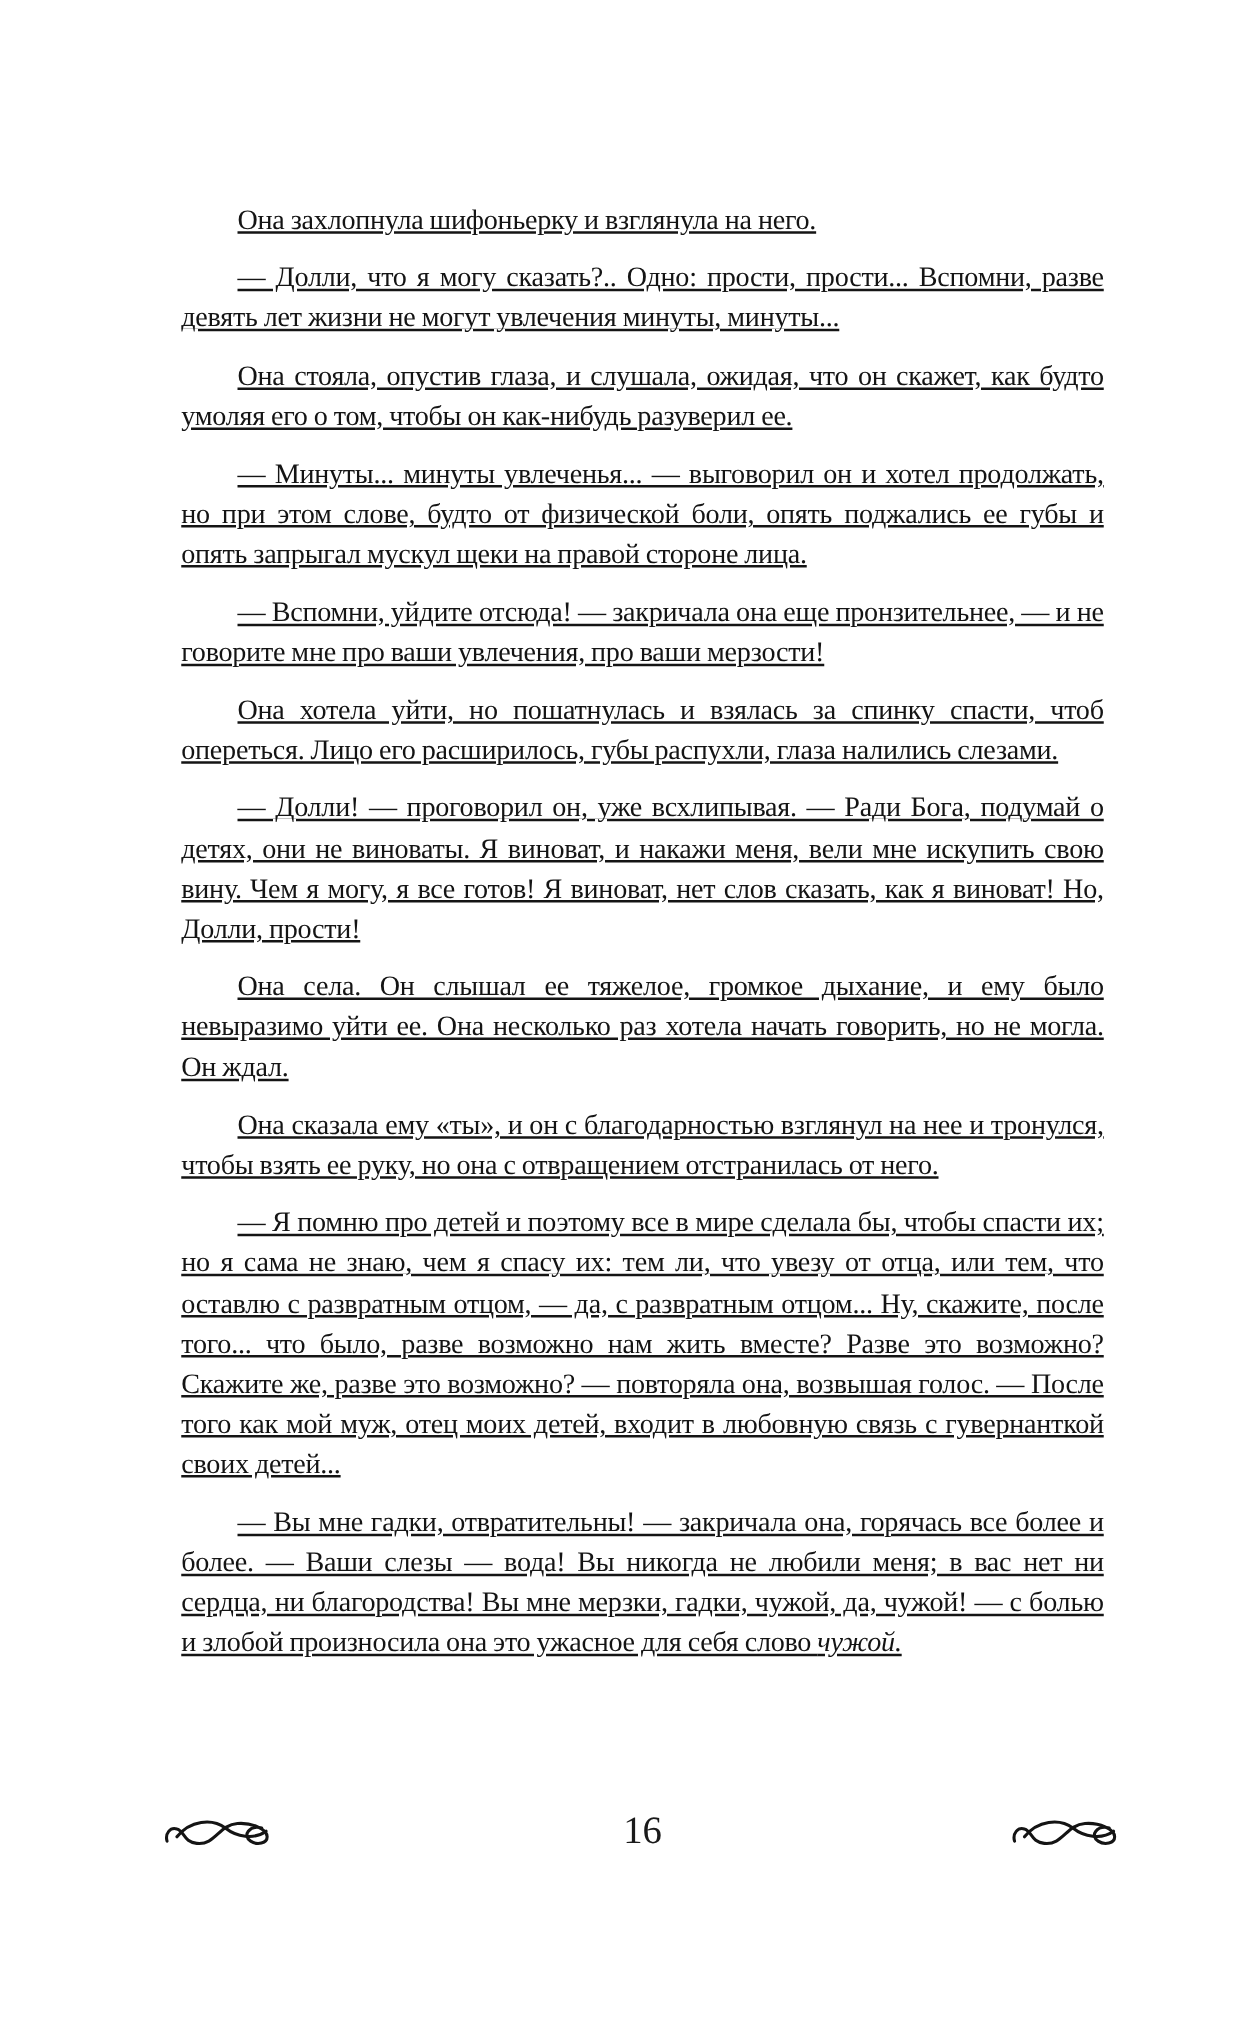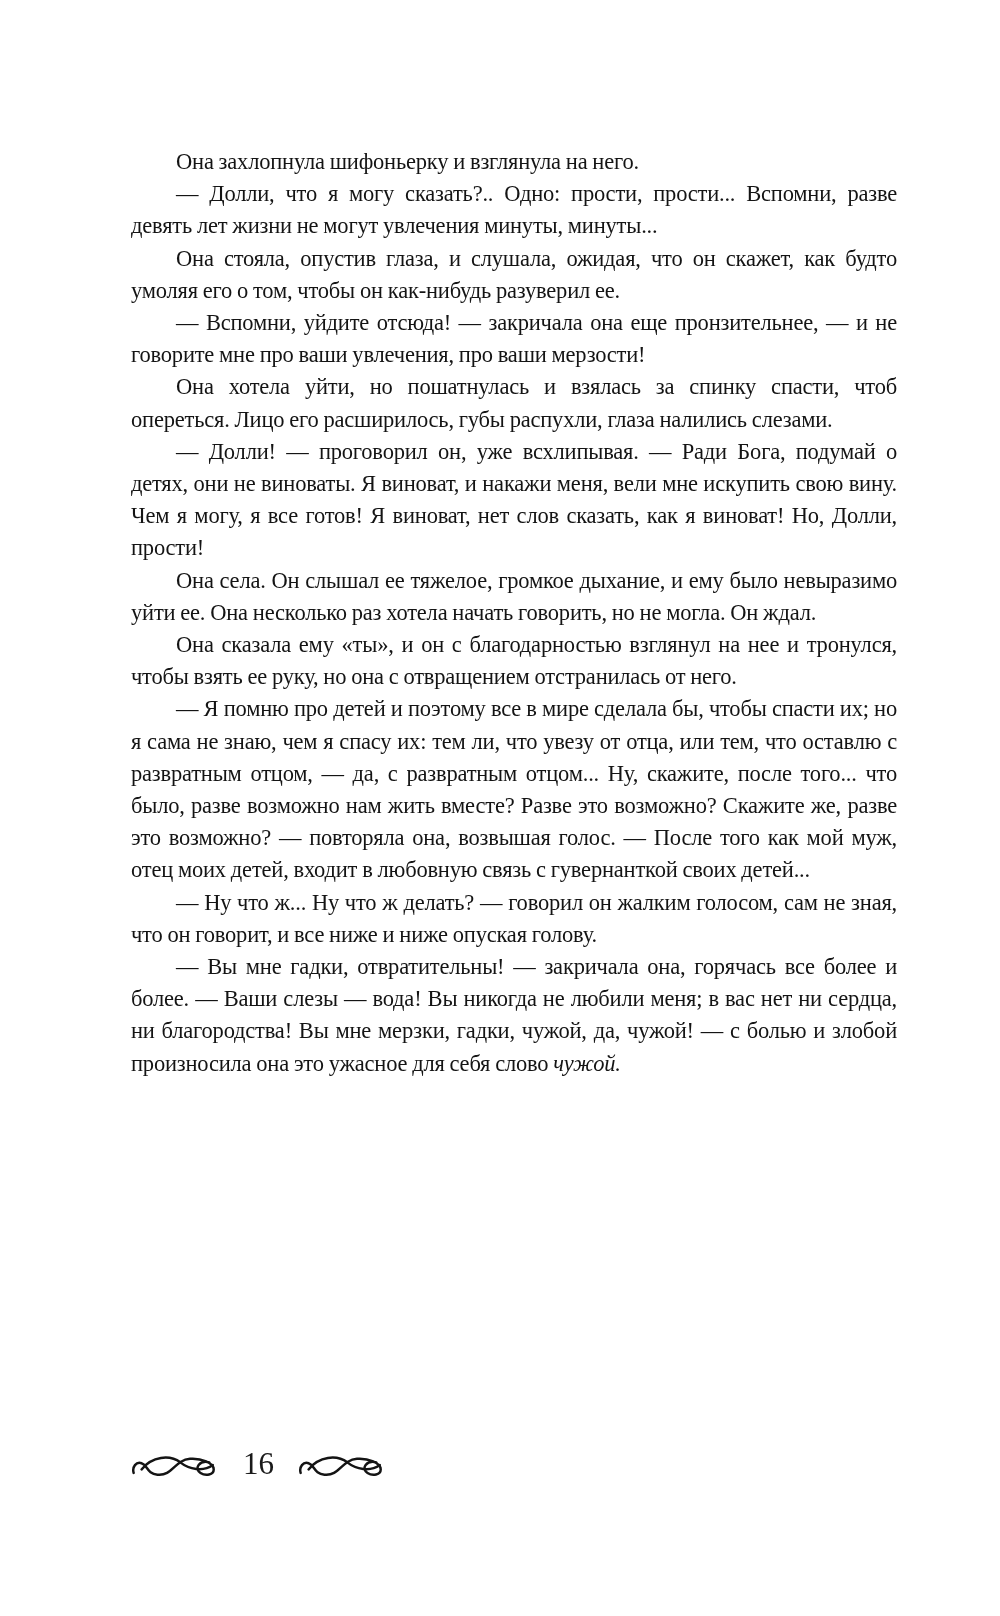--- a/index.html
+++ b/index.html
@@ -21,35 +21,36 @@
     top: 146px;
     width: 766px;
     color: #141414;
     font-size: 22.5px;
     line-height: 32.2px;
     text-align: justify;
     letter-spacing: -0.2px;
     word-spacing: -0.5px;
   }
   .para {
-    margin: 0;
+    margin: 14px;
     text-indent: 45px;
+    text-decoration: underline;
   }
   .para .italic-word {
     font-style: italic;
   }
   .footer {
     position: absolute;
     left: 131px;
     top: 1436px;
     width: 766px;
     height: 58px;
     display: flex;
     align-items: center;
-    justify-content: flex-start;
+    justify-content: space-between;
     gap: 24px;
   }
   .page-number {
     font-size: 31px;
     color: #1a1a1a;
     line-height: 1;
     padding-bottom: 4px;
   }
   .flourish {
     width: 88px;
@@ -65,27 +66,27 @@
 </style>
 </head>
 <body>
 
 <div class="page">
 
   <div class="text-block">
     <p class="para">Она захлопнула шифоньерку и взглянула на него.</p>
     <p class="para">— Долли, что я могу сказать?.. Одно: прости, прости... Вспомни, разве девять лет жизни не могут увлечения минуты, минуты...</p>
     <p class="para">Она стояла, опустив глаза, и слушала, ожидая, что он скажет, как будто умоляя его о том, чтобы он как-нибудь разуверил ее.</p>
+    <p class="para">— Минуты... минуты увлеченья... — выговорил он и хотел продолжать, но при этом слове, будто от физической боли, опять поджались ее губы и опять запрыгал мускул щеки на правой стороне лица.</p>
     <p class="para">— Вспомни, уйдите отсюда! — закричала она еще пронзительнее, — и не говорите мне про ваши увлечения, про ваши мерзости!</p>
     <p class="para">Она хотела уйти, но пошатнулась и взялась за спинку спасти, чтоб опереться. Лицо его расширилось, губы распухли, глаза налились слезами.</p>
     <p class="para">— Долли! — проговорил он, уже всхлипывая. — Ради Бога, подумай о детях, они не виноваты. Я виноват, и накажи меня, вели мне искупить свою вину. Чем я могу, я все готов! Я виноват, нет слов сказать, как я виноват! Но, Долли, прости!</p>
     <p class="para">Она села. Он слышал ее тяжелое, громкое дыхание, и ему было невыразимо уйти ее. Она несколько раз хотела начать говорить, но не могла. Он ждал.</p>
     <p class="para">Она сказала ему «ты», и он с благодарностью взглянул на нее и тронулся, чтобы взять ее руку, но она с отвращением отстранилась от него.</p>
     <p class="para">— Я помню про детей и поэтому все в мире сделала бы, чтобы спасти их; но я сама не знаю, чем я спасу их: тем ли, что увезу от отца, или тем, что оставлю с развратным отцом, — да, с развратным отцом... Ну, скажите, после того... что было, разве возможно нам жить вместе? Разве это возможно? Скажите же, разве это возможно? — повторяла она, возвышая голос. — После того как мой муж, отец моих детей, входит в любовную связь с гувернанткой своих детей...</p>
-    <p class="para">— Ну что ж... Ну что ж делать? — говорил он жалким голосом, сам не зная, что он говорит, и все ниже и ниже опуская голову.</p>
     <p class="para"><span>— Вы мне гадки, отвратительны! — закричала она, горячась все более и более. — Ваши слезы — вода! Вы никогда не любили меня; в вас нет ни сердца, ни благородства! Вы мне мерзки, гадки, чужой, да, чужой! — с болью и злобой произносила она это ужасное для себя слово </span><span class="italic-word">чужой.</span></p>
   </div>
 
   <div class="footer">
     <svg class="flourish" viewBox="0 0 100 36" aria-hidden="true">
       <path d="M3 27 C1 20 6 14 12 16 C19 18 18 28 30 29 C47 31 50 12 67 11 C80 10 94 16 94 23 C94 29 85 31 79 27 C71 22 78 12 89 15"></path>
       <path d="M12 23 C24 8 44 6 56 15 C66 23 82 26 93 18"></path>
     </svg>
     <span class="page-number">16</span>
     <svg class="flourish" viewBox="0 0 100 36" aria-hidden="true">

